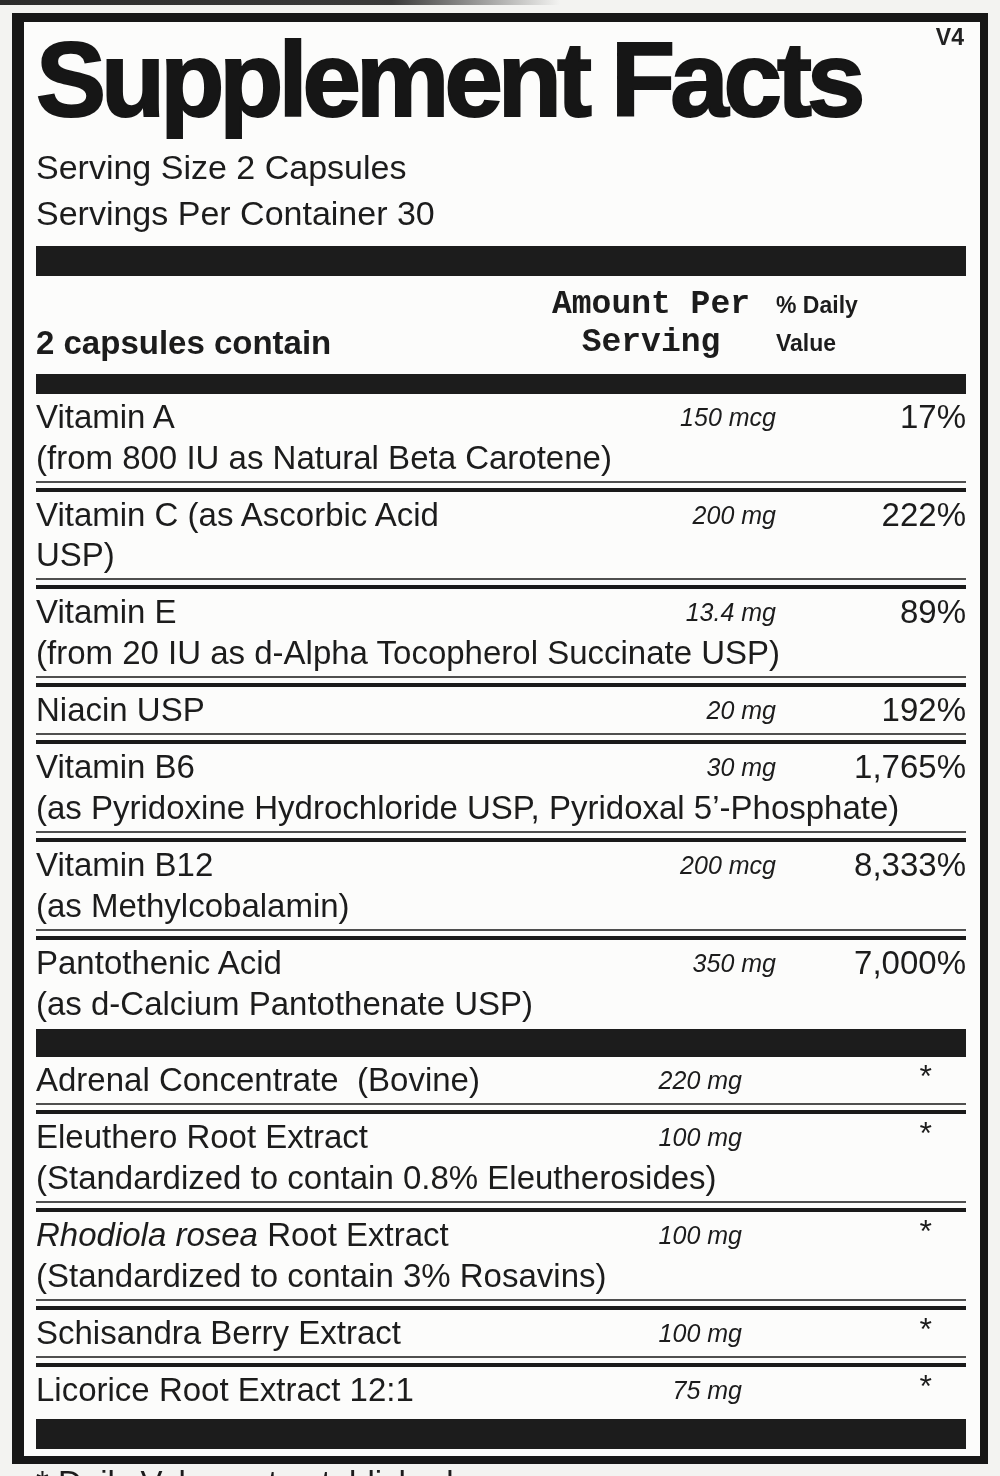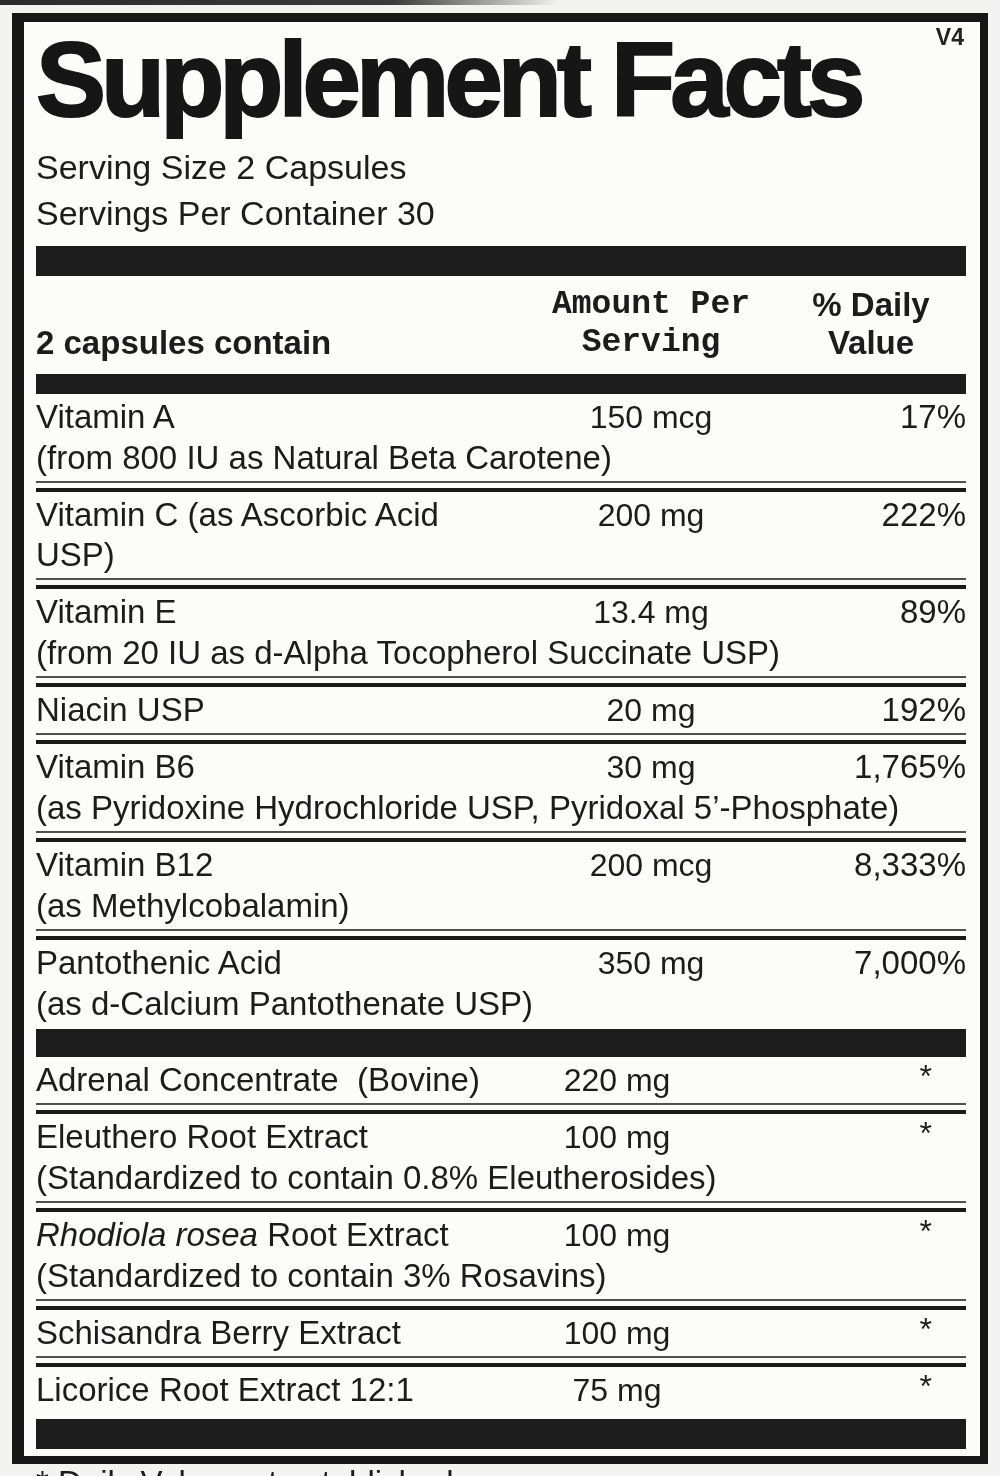--- a/index.html
+++ b/index.html
@@ -60,40 +60,41 @@
   .bar-2 { height: 20px; }
   .bar-3 { height: 28px; margin-top: 2px; }
   .bar-4 { height: 30px; margin-top: 6px; }
   .thead {
     display: flex;
     align-items: flex-end;
     padding: 10px 0 12px 0;
   }
   .thead .c1 { flex: 1; font-weight: bold; font-size: 33px; line-height: 38px; }
   .thead .c2 { width: 250px; text-align: center; font-weight: bold; font-size: 33px; line-height: 38px; font-family: Liberation Mono, monospace; }
-  .thead .c3 { width: 190px; text-align: center; font-weight: bold; font-size: 33px; line-height: 38px; }
+  .thead .c3 { width: 190px; text-align: left; font-weight: bold; font-size: 23px; line-height: 38px; }
   .sep {
     height: 5px;
     border-top: 2px solid #4f4f4f;
     border-bottom: 4px solid #1a1a1a;
   }
   .row { padding: 3px 0; }
   .row-line { display: flex; align-items: flex-start; }
   .row-name {
     flex: 1;
     font-size: 33px;
     line-height: 40px;
     white-space: pre-wrap;
   }
   .row-name i { font-style: italic; }
   .amount {
     width: 250px;
-    text-align: center;
-    font-size: 32px;
-    line-height: 40px;
+    text-align: right;
+    font-size: 25px;
+    line-height: 40px;
+    font-style: italic;
   }
   .dv {
     width: 190px;
     text-align: right;
     font-size: 33px;
     line-height: 40px;
   }
   .dv.star {
     font-size: 32px;
     line-height: 28px;

